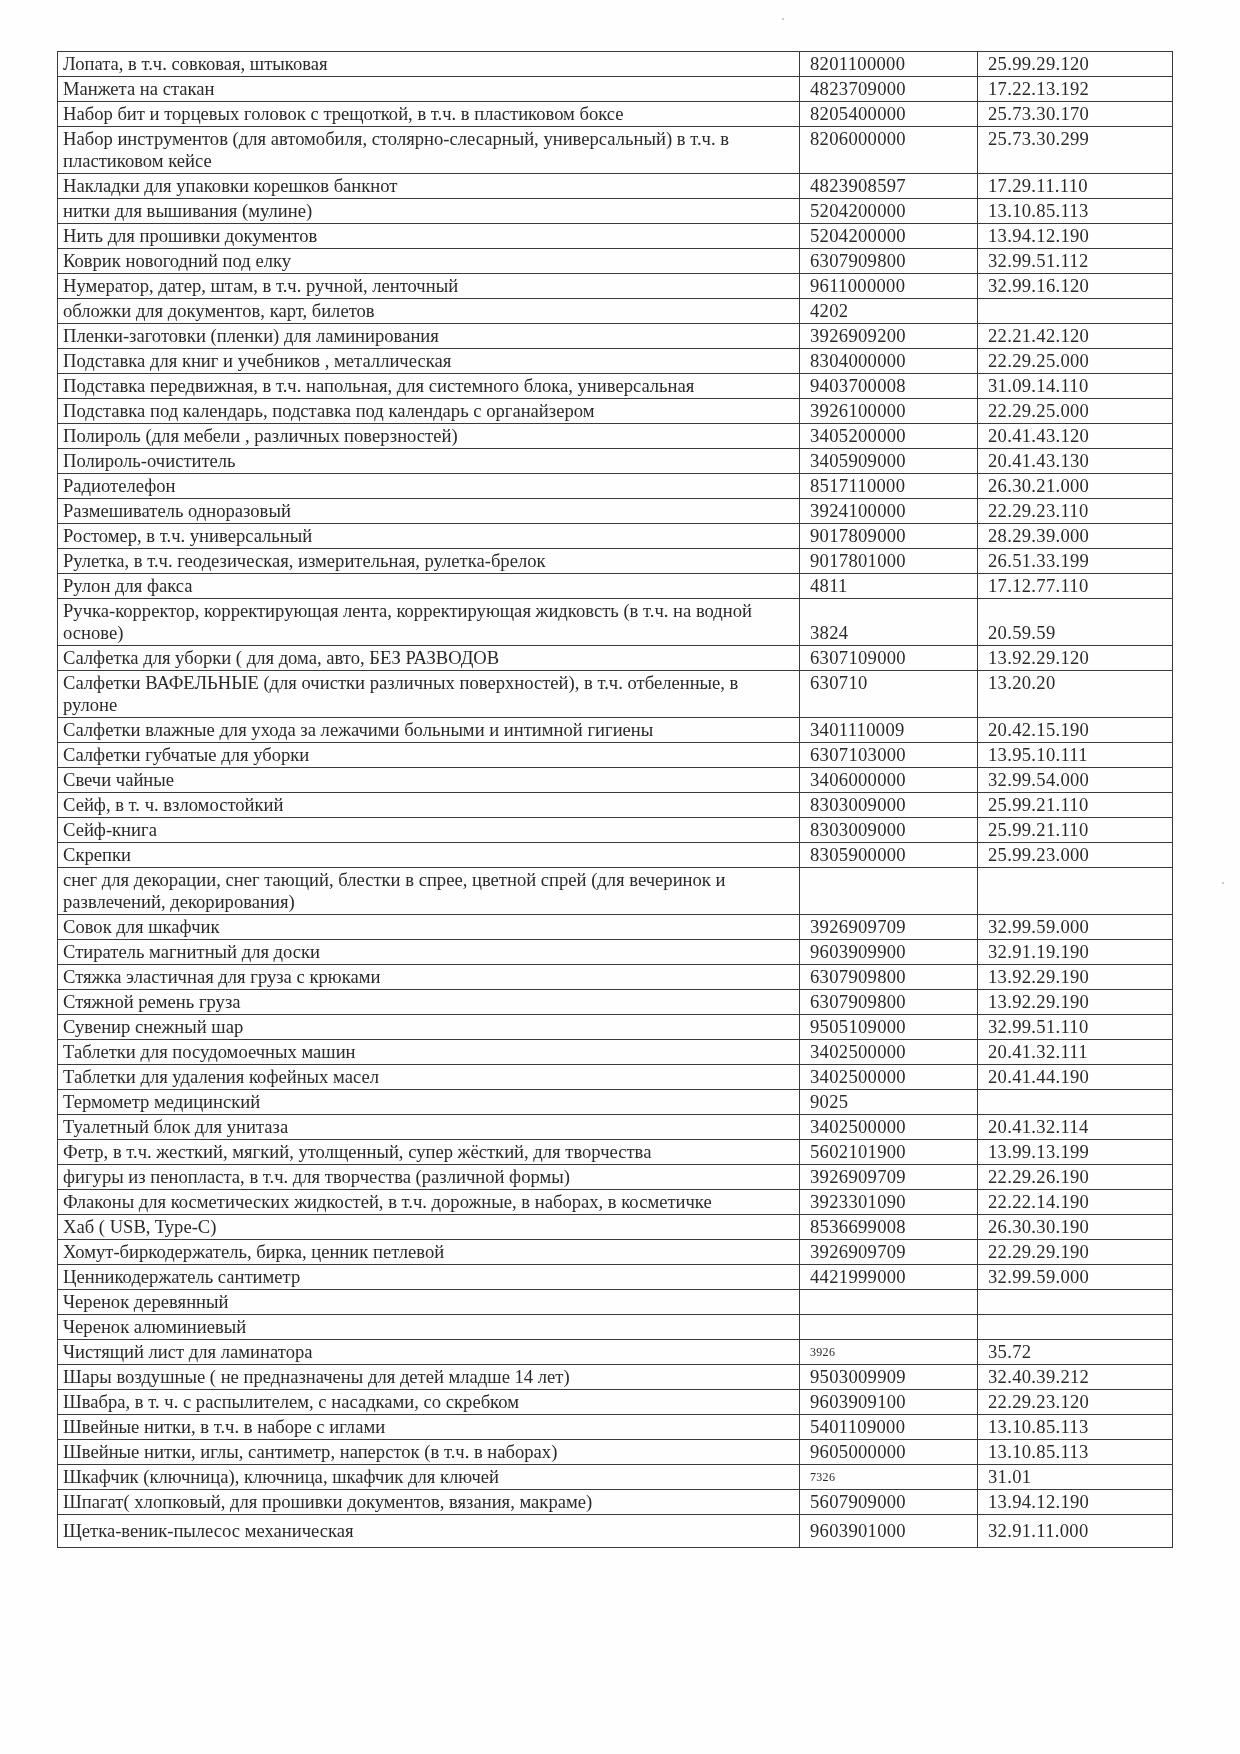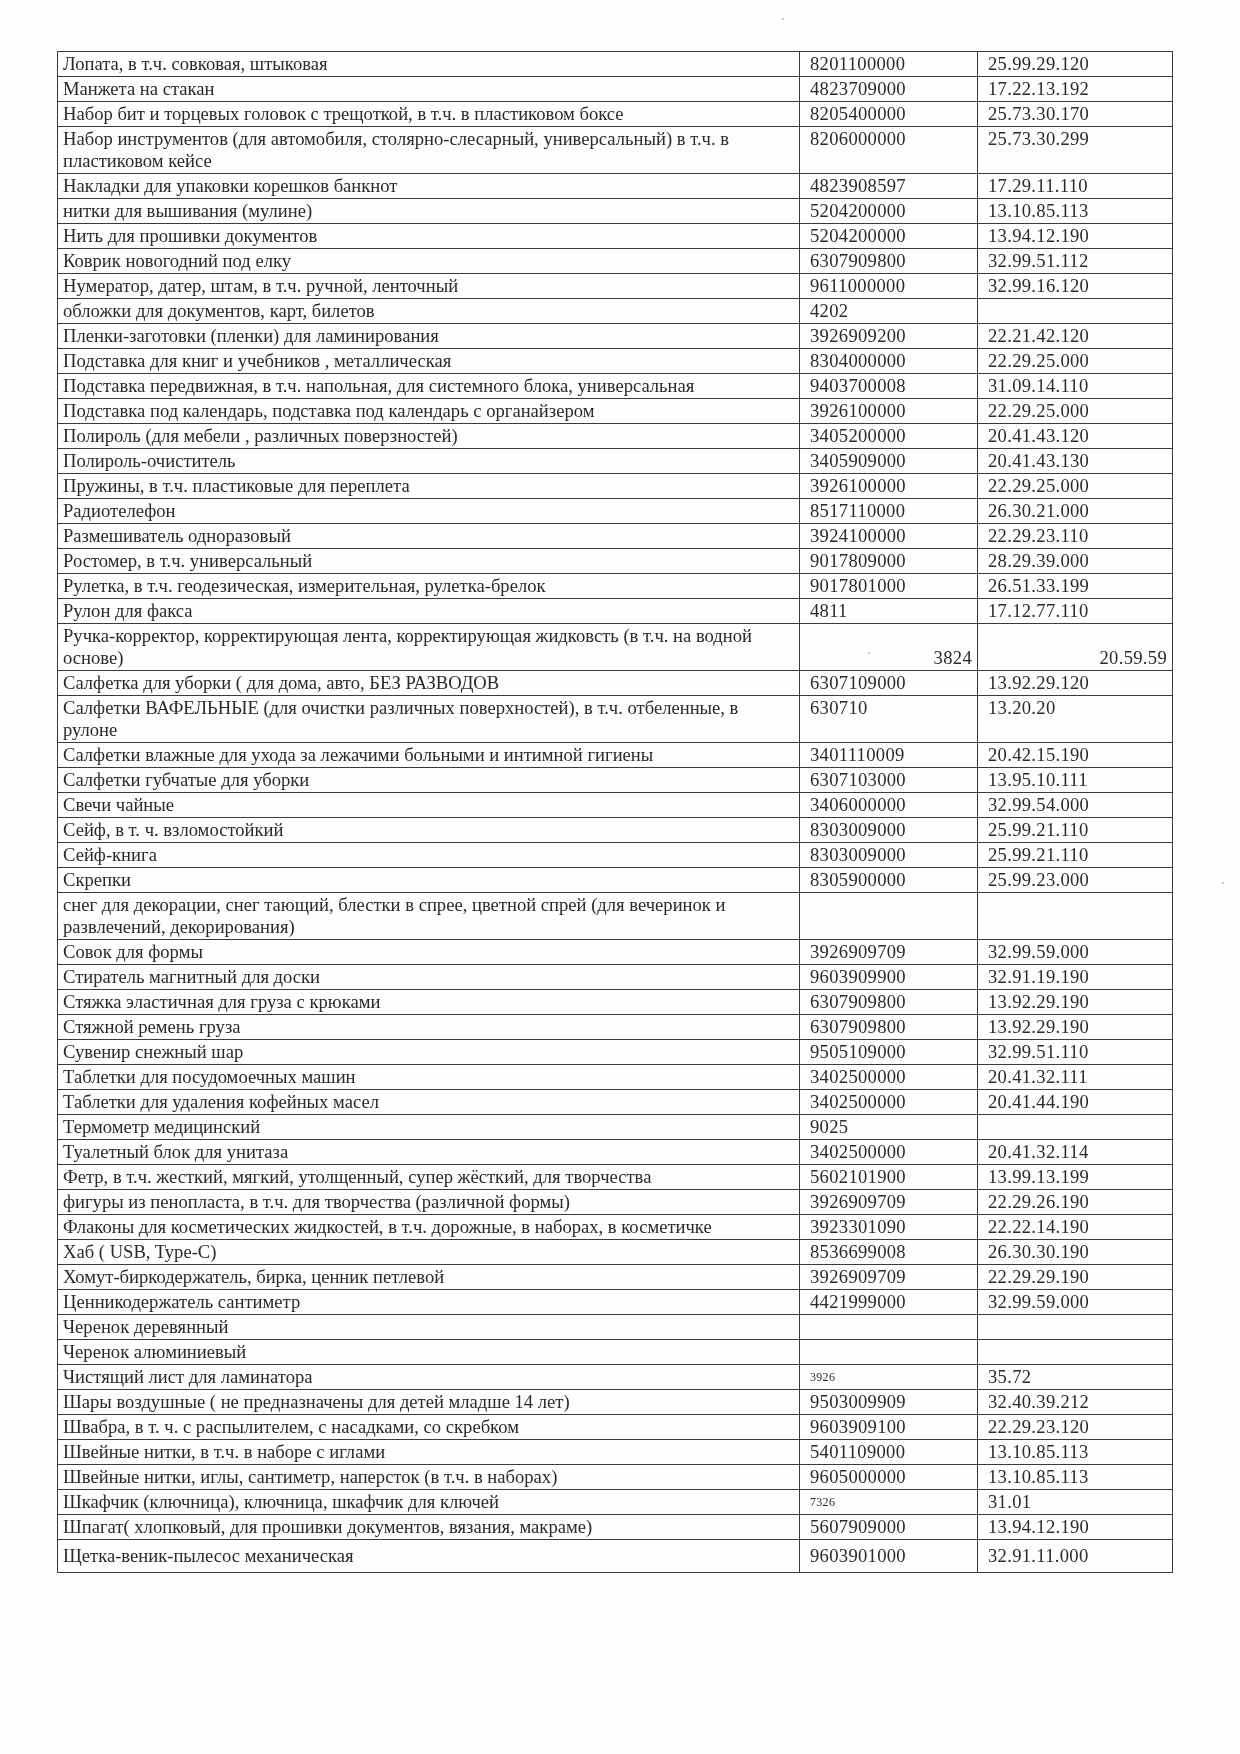--- a/index.html
+++ b/index.html
@@ -14,21 +14,21 @@
   table.items col.c-name { width: 742px; }
   table.items col.c-code { width: 178px; }
   table.items col.c-okpd { width: 195px; }
   table.items td {
     border: 1.3px solid #3a3a3a;
     padding: 1px 5px 1px 5px;
     vertical-align: top;
     height: 22px;
   }
   table.items td.code, table.items td.okpd { padding-left: 10px; letter-spacing: 0.3px; }
-  table.items td.bottom { vertical-align: bottom; text-align: right; }
+  table.items td.bottom { vertical-align: bottom; }
   table.items td.small { font-size: 12px; }
   tr.last td { height: 30px; vertical-align: middle; }
   .speck { position: absolute; width: 2px; height: 2px; background: #b9b9b9; border-radius: 1px; }
 </style>
 </head>
 <body>
 
 <div class="page">
   <table class="items">
     <colgroup>
@@ -111,25 +111,20 @@
           <td>Полироль (для мебели , различных поверзностей)</td>
           <td class="code">3405200000</td>
           <td class="okpd">20.41.43.120</td>
         </tr>
         <tr>
           <td>Полироль-очиститель</td>
           <td class="code">3405909000</td>
           <td class="okpd">20.41.43.130</td>
         </tr>
         <tr>
-          <td>Пружины, в т.ч. пластиковые для переплета</td>
-          <td class="code">3926100000</td>
-          <td class="okpd">22.29.25.000</td>
-        </tr>
-        <tr>
           <td>Радиотелефон</td>
           <td class="code">8517110000</td>
           <td class="okpd">26.30.21.000</td>
         </tr>
         <tr>
           <td>Размешиватель одноразовый</td>
           <td class="code">3924100000</td>
           <td class="okpd">22.29.23.110</td>
         </tr>
         <tr>
@@ -191,21 +186,21 @@
           <td>Скрепки</td>
           <td class="code">8305900000</td>
           <td class="okpd">25.99.23.000</td>
         </tr>
         <tr>
           <td>снег для декорации, снег тающий,   блестки в спрее, цветной спрей (для вечеринок и развлечений, декорирования)</td>
           <td class="code"></td>
           <td class="okpd"></td>
         </tr>
         <tr>
-          <td>Совок для формы</td>
+          <td>Совок для шкафчик</td>
           <td class="code">3926909709</td>
           <td class="okpd">32.99.59.000</td>
         </tr>
         <tr>
           <td>Стиратель магнитный для доски</td>
           <td class="code">9603909900</td>
           <td class="okpd">32.91.19.190</td>
         </tr>
         <tr>
           <td>Стяжка эластичная для груза с крюками</td>

